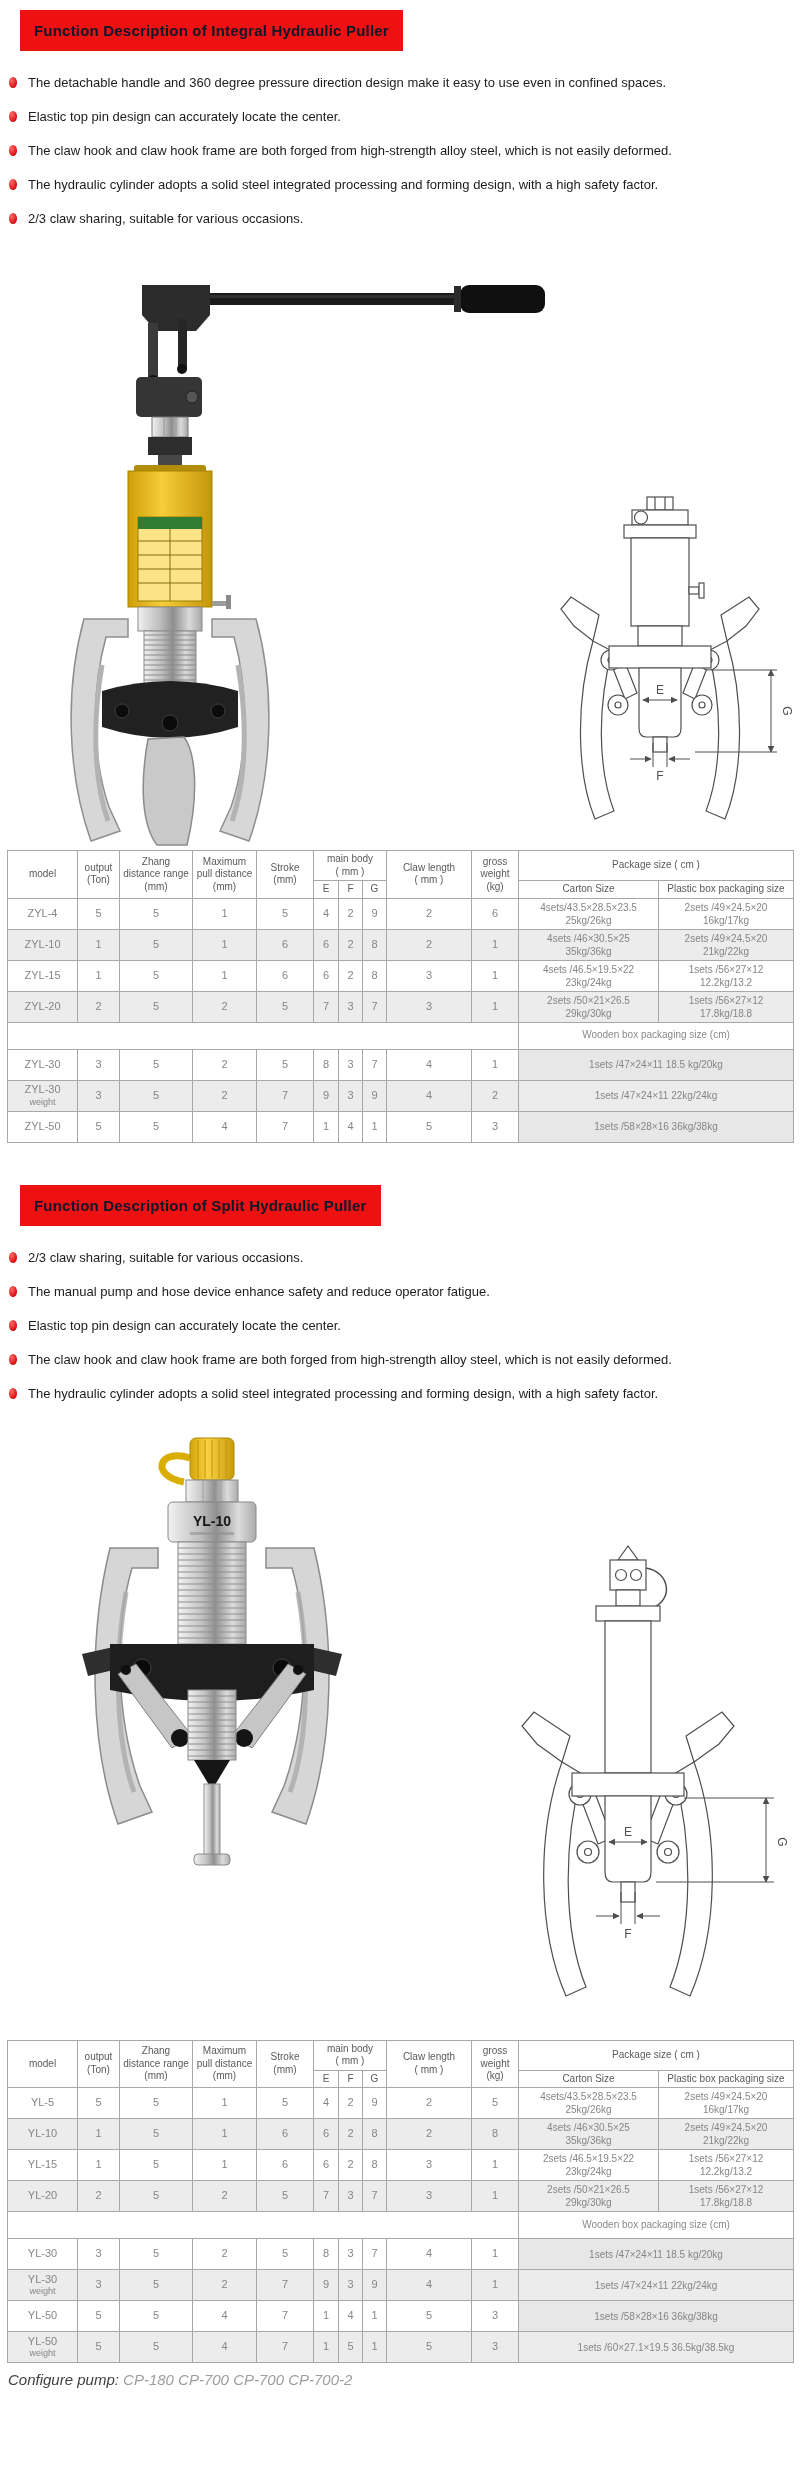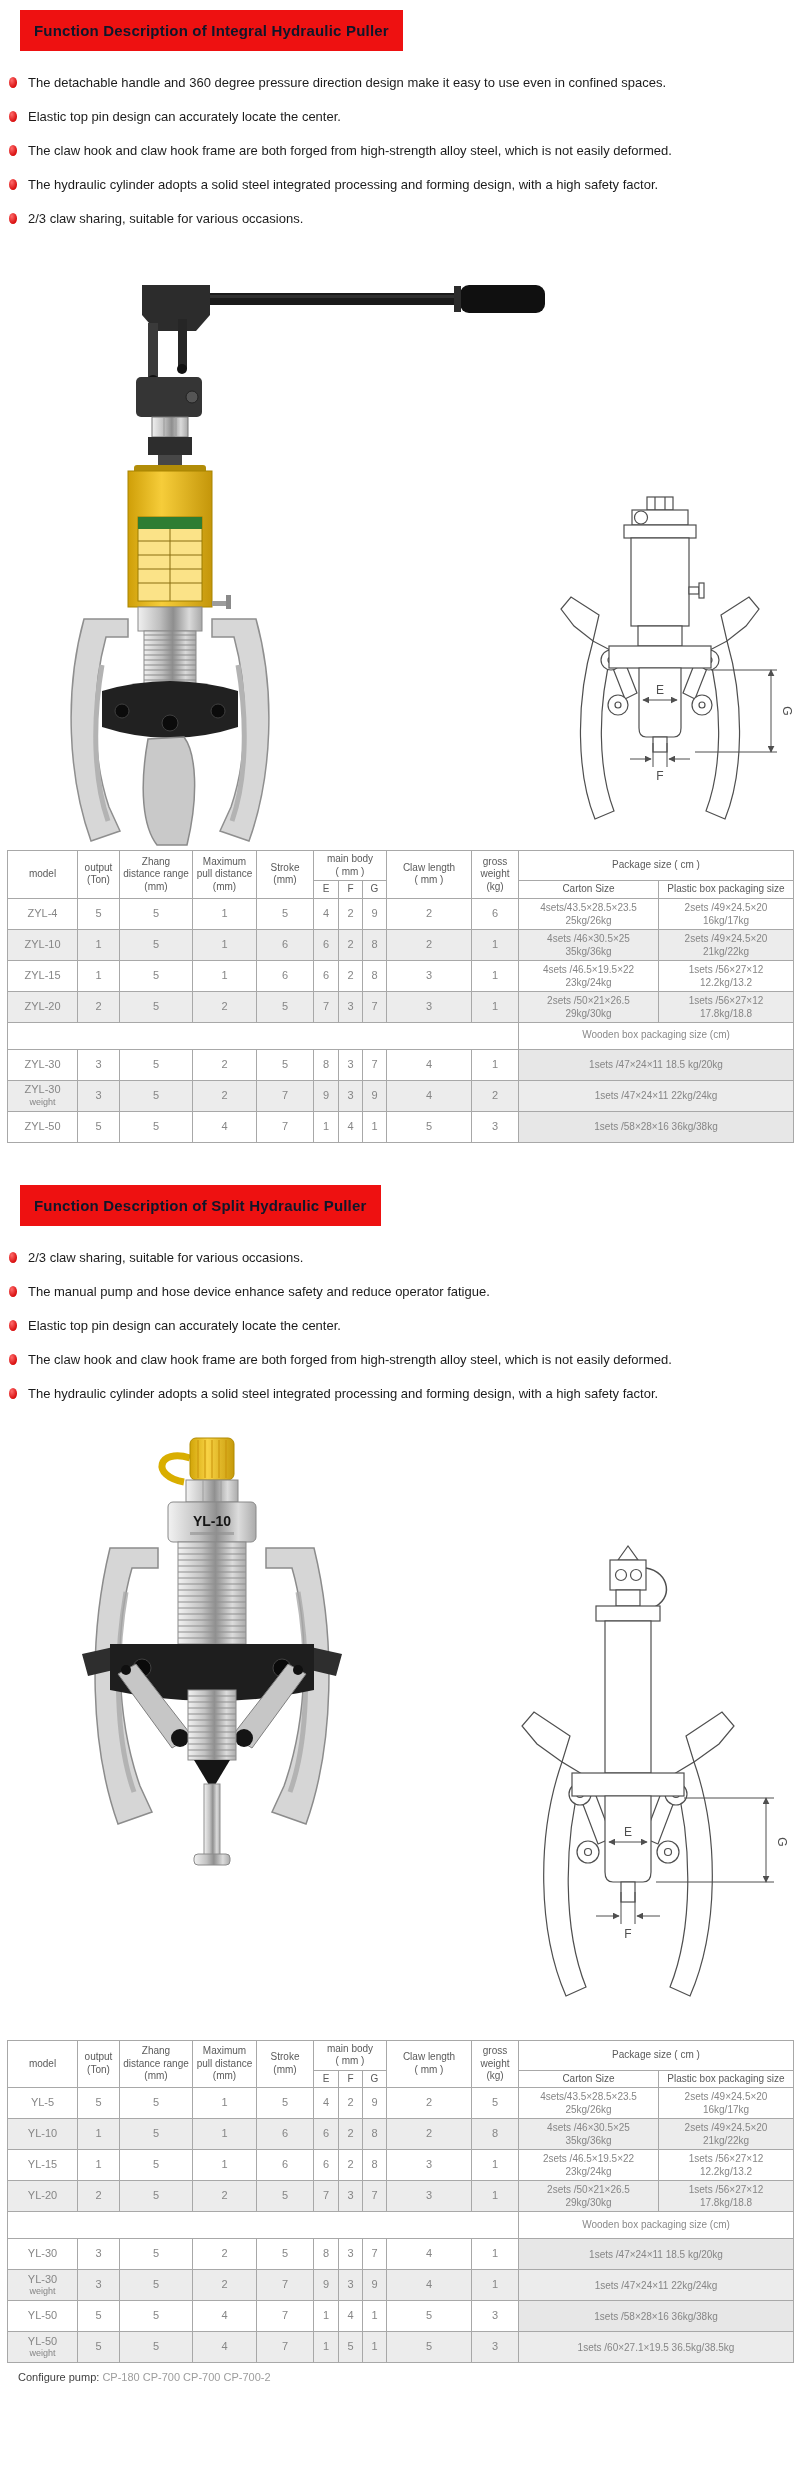--- a/index.html
+++ b/index.html
@@ -27,21 +27,21 @@
   .spec th{font-size:10px;font-weight:normal;color:#5a5a5a;line-height:1.25;white-space:pre-line;}
   .spec td{font-size:11px;color:#868686;height:26px;}
   .spec td span{display:block;line-height:1.25;}
   td.mod span.msub{font-size:9px;}
   td.pkg span{font-size:10px;line-height:1.3;}
   tr.alt td{background:#ececec;}
   td.merged{background:#e7e7e7;}
   tr.divider td{height:22px;margin-left:17px;}
   td.divR span{font-size:10px;color:#8a8a8a;}
 
-  .footer{margin:8px 0 14px 18px;font-size:11px;}
+  .footer{margin:8px 0 14px 8px;font-size:15px;font-style:italic;}
   .footer .lab{color:#3f3f3f;}
   .footer .val{color:#9d9d9d;}
 
   text.dim{font-size:12px;fill:#4f4f4f;stroke:none;font-family:"Liberation Sans",sans-serif;}
   text.modlbl{font-size:14px;font-weight:bold;fill:#151515;stroke:none;font-family:"Liberation Sans",sans-serif;}
 </style>
 </head>
 <body>
 
 <div class="page">

